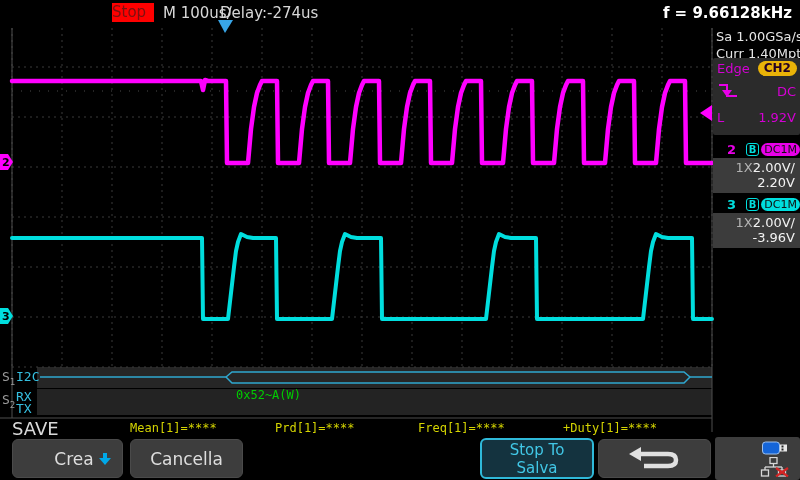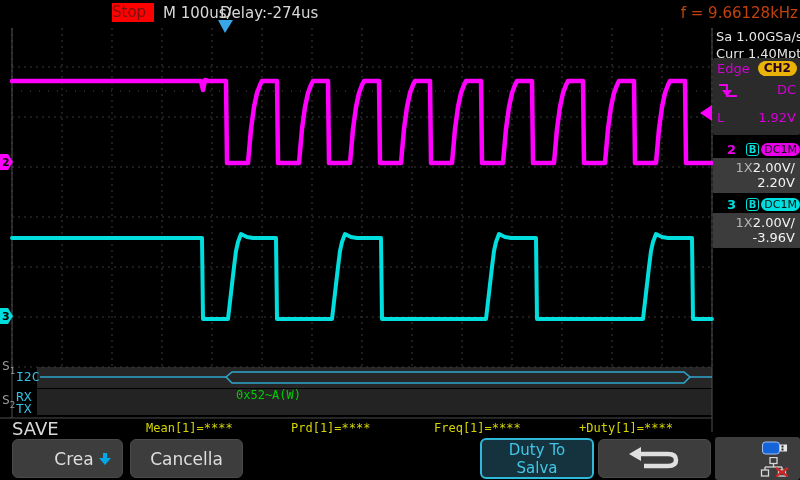--- a/index.html
+++ b/index.html
@@ -6,28 +6,28 @@
   body{width:800px;height:480px;background:#000;position:relative;overflow:hidden;
        font-family:"DejaVu Sans",sans-serif;}
   #scope{position:absolute;left:0;top:0;z-index:2;pointer-events:none;}
 
   
   .topbar-text{position:absolute;font-size:15px;color:#d8d8d8;z-index:3;white-space:nowrap;}
   #stop-badge{left:112px;top:3px;width:42px;height:19px;background:#ff0000;color:#7c1010;
               text-align:left;line-height:19px;font-size:15px;}
   #timebase{left:163px;top:4px;}
   #delay{left:220px;top:4px;}
-  #freq-counter{right:2px;top:4px;color:#c2410c;}
+  #freq-counter{right:8px;top:4px;color:#ffffff;font-weight:bold;}
 
   
   .side-text{position:absolute;left:716px;font-size:13px;color:#e6e6e6;z-index:3;white-space:nowrap;}
   #trigger-panel{position:absolute;left:713px;top:58px;width:87px;height:77px;background:#2b2b2b;
                  z-index:3;border-radius:2px;}
   .trig-row{position:absolute;left:4px;right:4px;display:flex;justify-content:space-between;
-            align-items:flex-start;font-size:13px;color:#d400d4;gap:8px;}
+            align-items:center;font-size:13px;color:#d400d4;gap:8px;}
   .src-badge{background:#eab308;color:#240024;font-size:12px;font-weight:bold;
              padding:0 6px;border-radius:8px;line-height:15px;}
   .ch-panel{position:absolute;left:713px;width:87px;z-index:3;}
   .ch-head{height:17px;background:#000;display:flex;align-items:center;font-size:13px;}
   .ch-num{margin-left:14px;font-weight:bold;}
   .bw-badge{margin-left:auto;border:1px solid;font-size:10px;line-height:11px;padding:0 2px;
             border-radius:3px;font-weight:bold;}
   .cpl-badge{margin-left:2px;font-size:11px;font-weight:normal;color:#101010;
              padding:0 3px;border-radius:7px;line-height:13px;}
   .ch-body{background:#3c3c3c;padding:2px 5px 3px 5px;font-size:13px;color:#f2f2f2;}
@@ -41,21 +41,21 @@
   .dec-label{position:absolute;z-index:3;font-family:"DejaVu Sans Mono",monospace;
              font-size:13px;color:#35bfe0;white-space:nowrap;}
   .s-label{color:#9a9a9a;}
   .s-label sub{font-size:9px;}
   #bus-text{position:absolute;left:236px;top:388px;z-index:3;color:#00cd00;
             font-family:"DejaVu Sans Mono",monospace;font-size:12px;}
 
   
   #save-title{position:absolute;left:12px;top:418px;z-index:3;font-size:18px;color:#d9d9d9;}
   .meas{position:absolute;top:421px;z-index:3;color:#d4d400;font-size:12px;
-        font-family:"DejaVu Sans Mono",monospace;white-space:nowrap;margin-left:16px;}
+        font-family:"DejaVu Sans Mono",monospace;white-space:nowrap;}
 
   
   .btn{position:absolute;top:439px;height:39px;background:#3d3d3d;border:1px solid #4a4a4a;
        border-radius:6px;color:#dedede;font-size:17px;display:flex;align-items:center;
        justify-content:center;z-index:3;box-sizing:border-box;cursor:pointer;}
   #btn-crea{left:12px;width:111px;padding-left:39px;}
   #btn-crea .lbl{margin-right:26px;}
   #crea-arrow{position:absolute;right:10px;top:13px;}
   #btn-cancella{left:130px;width:113px;}
   #btn-press{left:480px;width:114px;top:438px;height:41px;background:#14333f;
@@ -165,21 +165,21 @@
       <span class="probe">1X</span>
       <span>2.00V/</span>
     </div>
     <div class="ch-line2">-3.96V</div>
   </div>
 </div>
 
 <div class="strip" style="top:367px;height:21px"></div>
 <div class="strip" style="top:389px;height:26px;background:#232323"></div>
 
-<span class="dec-label s-label" style="left:2px;top:358px"><span>S</span><sub>1</sub></span>
+<span class="dec-label s-label" style="left:2px;top:369px"><span>S</span><sub>1</sub></span>
 <span class="dec-label" style="left:16px;top:369px">I2C</span>
 <span id="bus-text">0x52~A(W)</span>
 <span class="dec-label s-label" style="left:2px;top:392px"><span>S</span><sub>2</sub></span>
 <span class="dec-label" style="left:16px;top:389px">RX</span>
 <span class="dec-label" style="left:16px;top:401px">TX</span>
 
 <span id="save-title">SAVE</span>
 <span class="meas" style="left:130px">Mean[1]=****</span>
 <span class="meas" style="left:275px">Prd[1]=****</span>
 <span class="meas" style="left:418px">Freq[1]=****</span>
@@ -189,21 +189,21 @@
   <span class="lbl">Crea</span>
   <svg id="crea-arrow" width="14" height="13" viewBox="0 0 14 13">
     <rect x="5" y="0" width="4" height="5" fill="#00a8e8"></rect>
     <polygon points="1,5 13,5 7,12" fill="#00a8e8"></polygon>
   </svg>
 </div>
 <div id="btn-cancella" class="btn">
   <span>Cancella</span>
 </div>
 <div id="btn-press" class="btn">
-  <span>Duty To</span>
+  <span>Stop To</span>
   <span>Salva</span>
 </div>
 <div id="btn-return" class="btn">
   <svg width="54" height="24" viewBox="0 0 54 24">
     <path d="M12 7 H40 Q48 7 48 13 Q48 19 40 19 H16" stroke="#e0e0e0" stroke-width="4.5" fill="none"></path>
     <polygon points="13,0 13,14 1,7" fill="#e0e0e0"></polygon>
   </svg>
 </div>
 
 <div id="status-panel">

